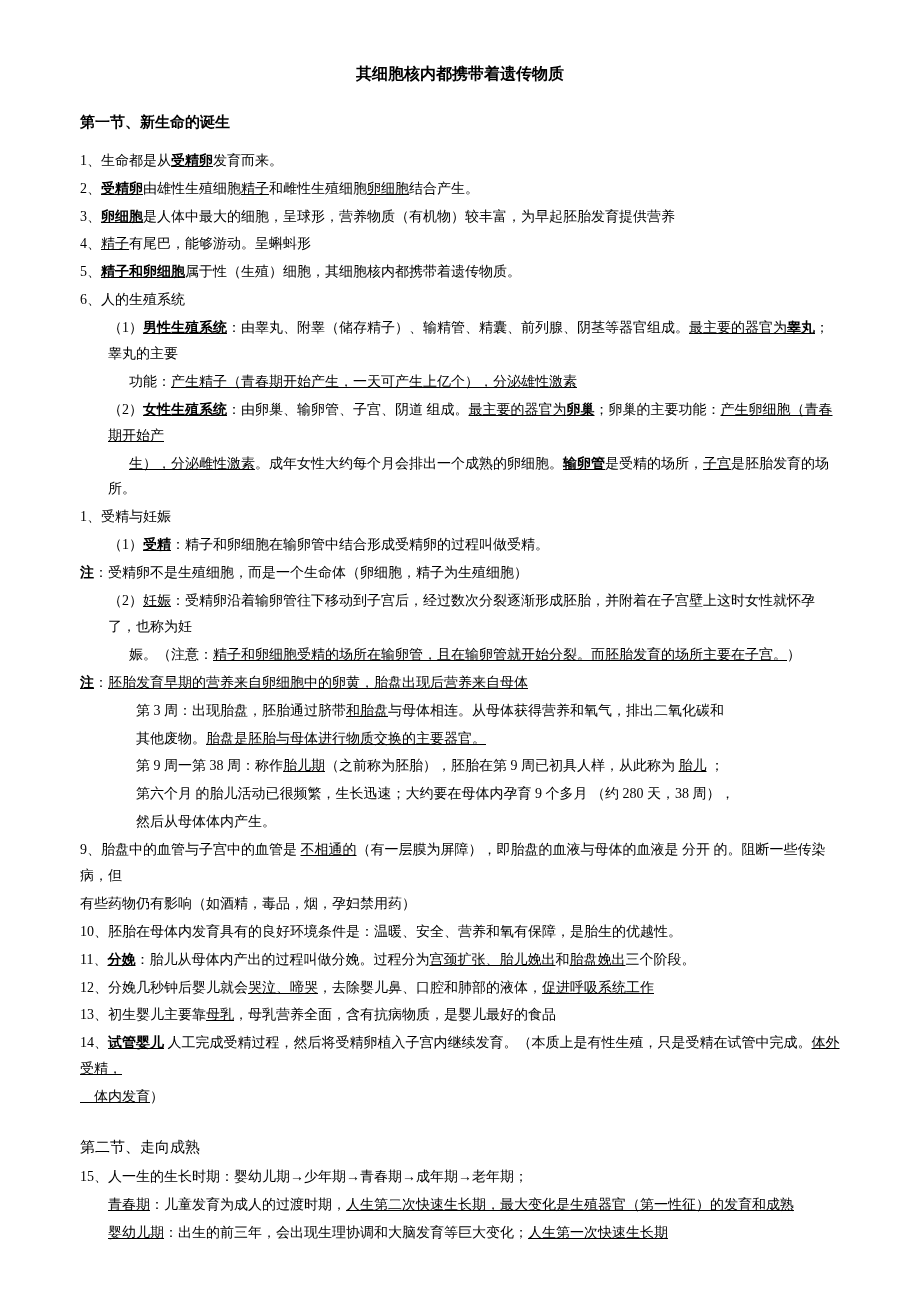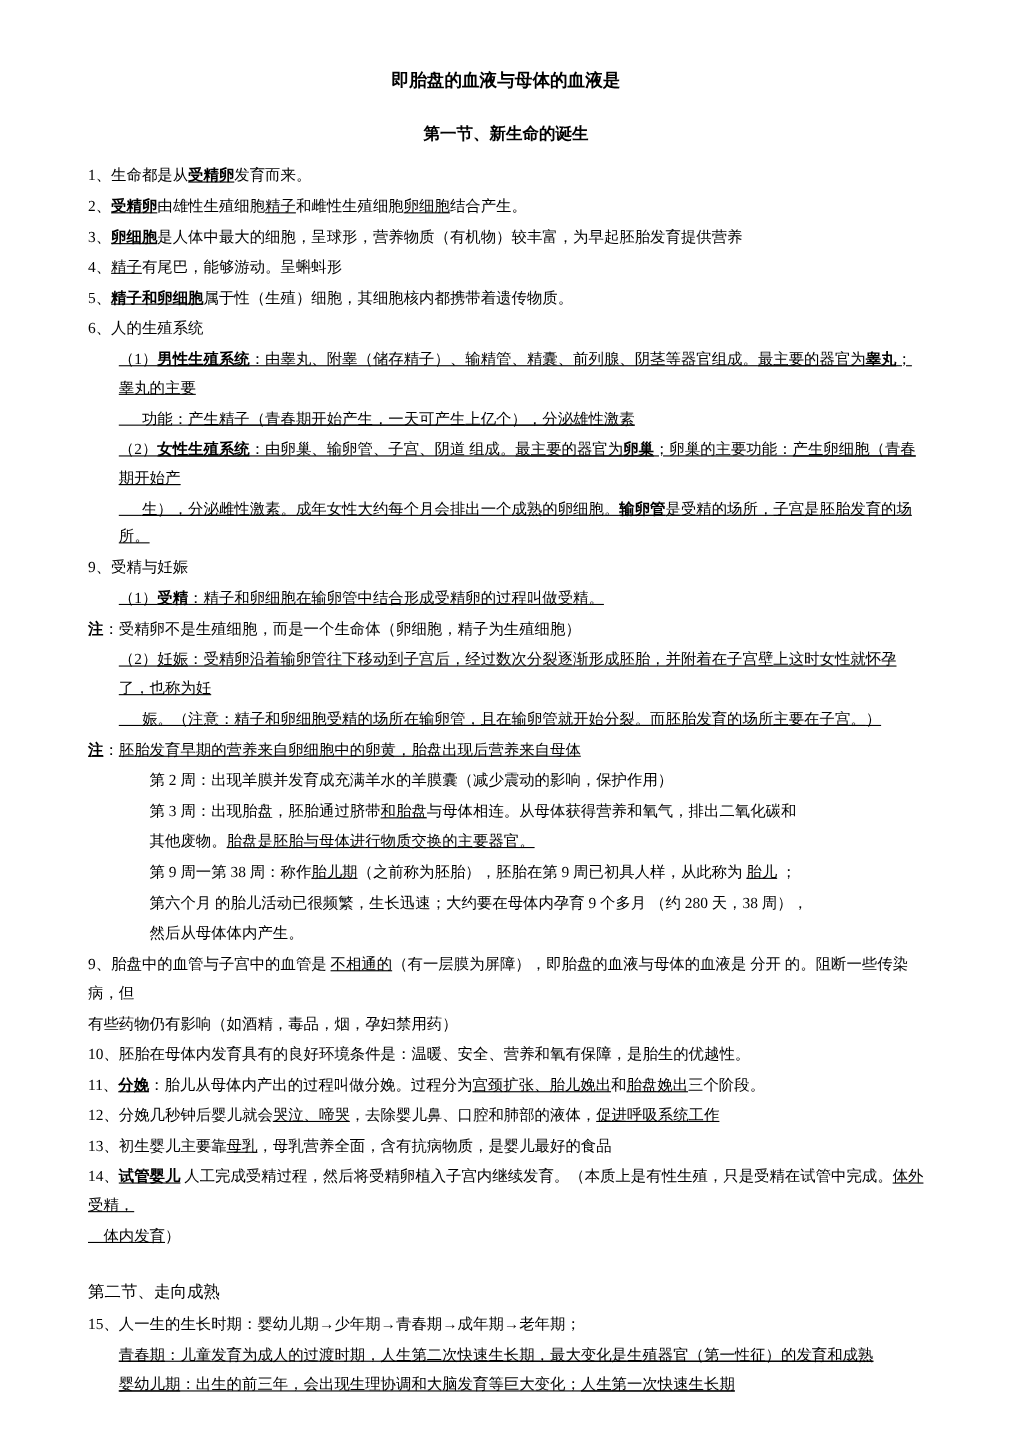--- a/index.html
+++ b/index.html
@@ -17,57 +17,56 @@
       padding: 60px 80px 60px 80px;
       line-height: 1.8;
     }
     .page-title {
       text-align: center;
       font-size: 16px;
       font-weight: bold;
       margin-bottom: 20px;
     }
     .section-title {
-      text-align: center;
+      text-align: left;
       font-size: 15px;
       font-weight: bold;
       margin-bottom: 12px;
     }
     .section-title-2 {
       font-size: 15px;
       font-weight: normal;
       margin-top: 24px;
       margin-bottom: 10px;
     }
     .content {
       font-size: 14px;
       line-height: 1.85;
     }
     .content p {
       margin-bottom: 2px;
       text-indent: 0;
     }
     .indent1 {
       margin-left: 28px;
-      text-decoration: underline;
     }
     .indent2 {
       margin-left: 56px;
     }
     u {
       text-decoration: underline;
     }
     strong {
       font-weight: bold;
     }
   </style>
 </head>
 <body>
 
-<div class="page-title">即胎盘的血液与母体的血液是</div>
+<div class="page-title">其细胞核内都携带着遗传物质</div>
 
 <div class="section-title">第一节、新生命的诞生</div>
 
 <div class="content">
 
   <p>1、生命都是从<u><strong>受精卵</strong></u>发育而来。</p>
 
   <p>2、<u><strong>受精卵</strong></u>由雄性生殖细胞<u>精子</u>和雌性生殖细胞<u>卵细胞</u>结合产生。</p>
 
   <p>3、<u><strong>卵细胞</strong></u>是人体中最大的细胞，呈球形，营养物质（有机物）较丰富，为早起胚胎发育提供营养</p>
@@ -77,33 +76,32 @@
   <p>5、<u><strong>精子和卵细胞</strong></u>属于性（生殖）细胞，其细胞核内都携带着遗传物质。</p>
 
   <p>6、人的生殖系统</p>
 
   <p class="indent1">（1）<u><strong>男性生殖系统</strong></u>：由睾丸、附睾（储存精子）、输精管、精囊、前列腺、阴茎等器官组成。<u>最主要的器官为<strong>睾丸</strong></u>；睾丸的主要</p>
   <p class="indent1">&nbsp;&nbsp;&nbsp;&nbsp;&nbsp;&nbsp;功能：<u>产生精子（青春期开始产生，一天可产生上亿个），分泌雄性激素</u></p>
 
   <p class="indent1">（2）<u><strong>女性生殖系统</strong></u>：由卵巢、输卵管、子宫、阴道 组成。<u>最主要的器官为<strong>卵巢</strong></u>；卵巢的主要功能：<u>产生卵细胞（青春期开始产</u></p>
   <p class="indent1">&nbsp;&nbsp;&nbsp;&nbsp;&nbsp;&nbsp;<u>生），分泌雌性激素</u>。成年女性大约每个月会排出一个成熟的卵细胞。<u><strong>输卵管</strong></u>是受精的场所，<u>子宫</u>是胚胎发育的场所。</p>
 
-  <p>9、受精与妊娠</p>
+  <p>1、受精与妊娠</p>
 
   <p class="indent1">（1）<u><strong>受精</strong></u>：精子和卵细胞在输卵管中结合形成受精卵的过程叫做受精。</p>
 
   <p><strong>注</strong>：受精卵不是生殖细胞，而是一个生命体（卵细胞，精子为生殖细胞）</p>
 
   <p class="indent1">（2）<u>妊娠</u>：受精卵沿着输卵管往下移动到子宫后，经过数次分裂逐渐形成胚胎，并附着在子宫壁上这时女性就怀孕了，也称为妊</p>
   <p class="indent1">&nbsp;&nbsp;&nbsp;&nbsp;&nbsp;&nbsp;娠。（注意：<u>精子和卵细胞受精的场所在输卵管，且在输卵管就开始分裂。而胚胎发育的场所主要在子宫。</u>）</p>
 
 
   <p><strong><u>注</u></strong>：<u>胚胎发育早期的营养来自卵细胞中的卵黄，胎盘出现后营养来自母体</u></p>
 
-  <p class="indent2">第 2 周：出现羊膜并发育成充满羊水的羊膜囊（减少震动的影响，保护作用）</p>
 
   <p class="indent2">第 3 周：出现胎盘，胚胎通过脐带<u>和胎盘</u>与母体相连。从母体获得营养和氧气，排出二氧化碳和</p>
   <p class="indent2">其他废物。<u>胎盘是胚胎与母体进行物质交换的主要器官。</u></p>
 
   <p class="indent2">第 9 周一第 38 周：称作<u>胎儿期</u>（之前称为胚胎），胚胎在第 9 周已初具人样，从此称为 <u>胎儿</u>  ；</p>
 
   <p class="indent2">第六个月  的胎儿活动已很频繁，生长迅速；大约要在母体内孕育 9 个多月   （约 280 天，38 周），</p>
   <p class="indent2">然后从母体体内产生。</p>
 
   <p>9、胎盘中的血管与子宫中的血管是 <u>不相通的</u>（有一层膜为屏障），即胎盘的血液与母体的血液是 分开 的。阻断一些传染病，但</p>

